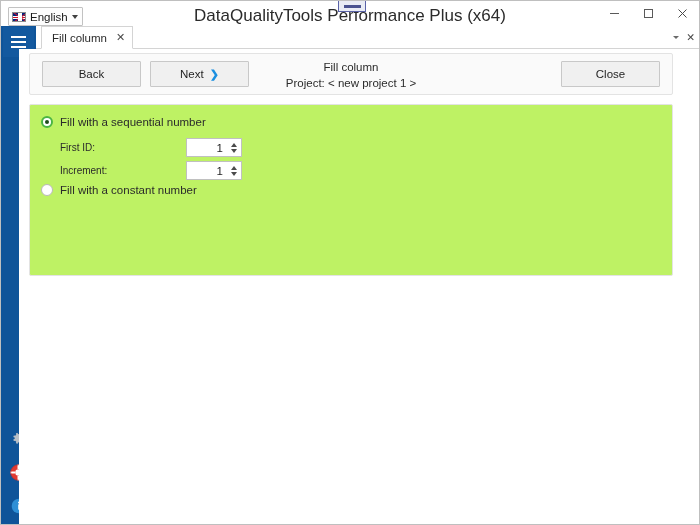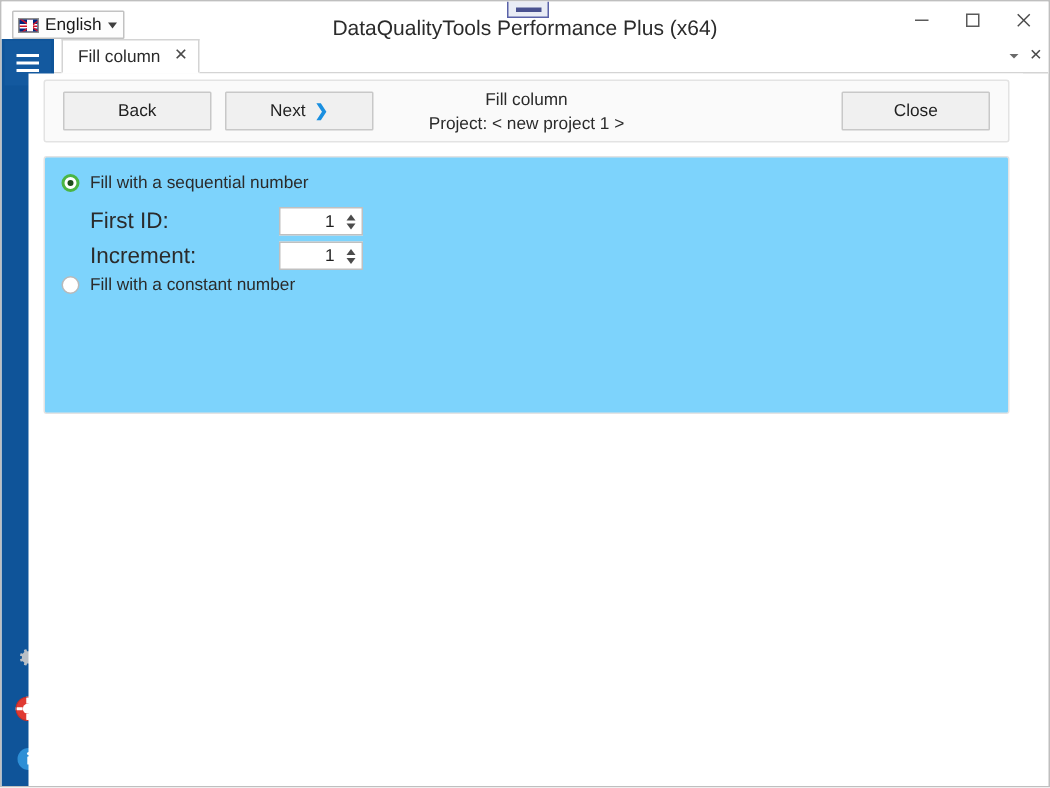--- a/index.html
+++ b/index.html
@@ -83,21 +83,21 @@
     border-left: 3.4px solid transparent;
     border-right: 3.4px solid transparent;
     border-top: 4px solid #3f3f3f;
   }
 
   
   #app-title {
     position: absolute;
     left: 0; right: 0;
     text-align: center;
-    font-size: 14px;
+    font-size: 17px;
     color: #2b2b2b;
     pointer-events: none;
   }
 
   
   #snap-pill {
     position: absolute;
     left: 337px; top: 0px;
     width: 28px; height: 11px;
     background: #e9ecf5;
@@ -269,21 +269,21 @@
     font-size: 11.5px;
     color: #2b2b2b;
     line-height: 16px;
   }
 
   
   #form-panel {
     position: absolute;
     left: 10px; top: 55px;
     width: 644px; height: 172px;
-    background: #7dd3fc;
+    background: #bef264;
     border: 1px solid #e3e3e3;
     border-radius: 2px;
   }
 
   .opt-row {
     position: absolute;
     display: flex; align-items: center;
     gap: 7px;
     cursor: pointer;
   }
@@ -332,21 +332,21 @@
   .field-row {
     position: absolute;
     display: flex;
     align-items: center;
   }
   #row-first-id   { left: 30px; top: 33px; }
   #row-increment  { left: 30px; top: 56px; }
 
   .field-label {
     width: 126px;
-    font-size: 15px;
+    font-size: 10px;
     color: #2b2b2b;
   }
 
   .spinner {
     position: relative;
     width: 56px; height: 19px;
     background: #ffffff;
     border: 1px solid #c0c0c0;
     display: flex;
     align-items: center;

